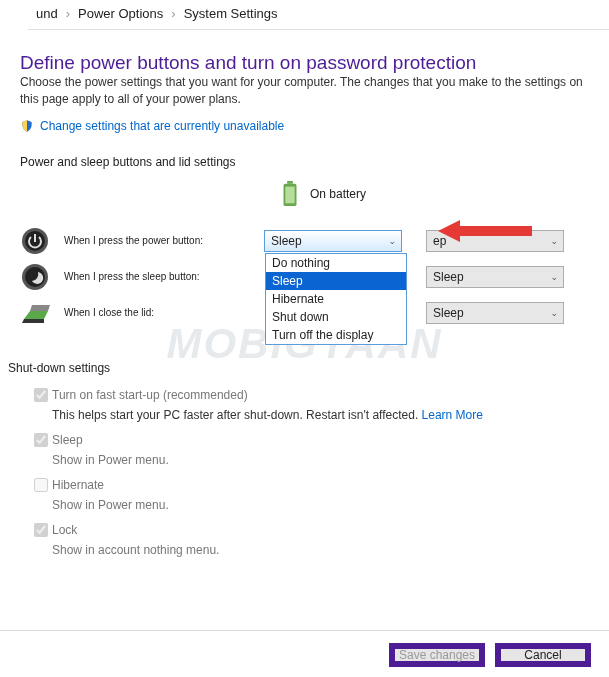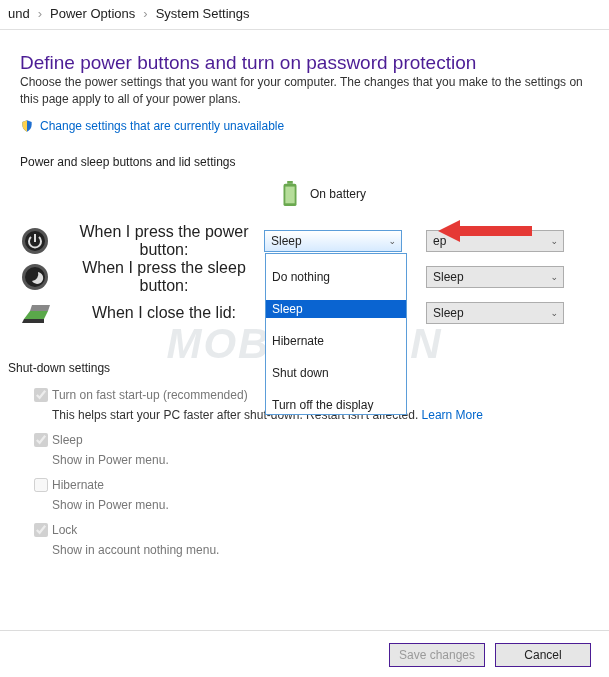--- a/index.html
+++ b/index.html
@@ -13,40 +13,41 @@
     height: 677px;
     overflow: hidden;
     position: relative;
   }
   .breadcrumb {
     display: flex;
     align-items: center;
     padding: 6px 4px 8px 4px;
     border-bottom: 1px solid #e0e0e0;
     font-size: 13px;
+    margin-left: 28px;
   }
   .breadcrumb span { padding: 0 4px; cursor: default; }
   .chev { color: #999; padding: 0 4px; }
   .body-pad { padding: 18px 20px 0 20px; }
   .title {
     color: #4c1d95;
     font-size: 19px;
     font-weight: 400;
     margin: 4px 0 0 0;
   }
   .desc { font-size: 12px; color: #333; line-height: 1.45; margin-bottom: 10px; }
   .link-row { display: inline-flex; align-items: center; gap: 6px; color: #0066cc; font-size: 12px; cursor: pointer; margin-bottom: 16px; }
   .link-row a, a { color: #0066cc; text-decoration: none; }
   .shield { width: 14px; height: 14px; }
   .section-label { font-size: 12px; margin: 6px 0 12px 0; }
   .columns-header { display: flex; align-items: flex-start; padding-left: 260px; gap: 90px; margin-bottom: 16px; flex-direction: column; }
   .col-h { display: inline-flex; align-items: center; gap: 10px; font-size: 12px; }
   .row { display: flex; align-items: center; height: 36px; position: relative; }
   .row-icon { width: 30px; height: 30px; border-radius: 50%; display: flex; align-items: center; justify-content: center; margin-right: 14px; }
-  .row-label { width: 200px; font-size: 16px; text-align: center; }
+  .row-label { width: 200px; font-size: 10px; }
   .select {
     width: 138px;
     height: 22px;
     border: 1px solid #adadad;
     background: #e7e7e7;
     font-size: 12px;
     padding: 0 6px;
     position: relative;
     display: inline-flex;
     align-items: center;
@@ -68,21 +69,21 @@
   .dropdown-list {
     position: absolute;
     top: 22px;
     left: 0;
     width: 142px;
     border: 1px solid #5b9dd9;
     background: #fff;
     z-index: 20;
     font-size: 12px;
   }
-  .dropdown-list div { padding: 2px 6px; cursor: default; margin-top: 14px; }
+  .dropdown-list div { padding: 2px 6px; cursor: default; }
   .dropdown-list .sel { background: #0a64d1; color: #fff; }
   .arrow-body {
     position: absolute;
     left: 438px;
     top: 3px;
     width: 74px;
     height: 10px;
     background: #e53935;
     z-index: 30;
   }
@@ -107,21 +108,21 @@
   .footer {
     position: absolute;
     bottom: 10px;
     right: 18px;
     display: flex;
     gap: 10px;
   }
   .btn {
     min-width: 96px;
     height: 24px;
-    border: 1px solid #4c1d95;
+    border: 6px solid #4c1d95;
     background: #e6e6e6;
     font-size: 12px;
     display: inline-flex;
     align-items: center;
     justify-content: center;
     cursor: default;
   }
   .btn.disabled { color: #9a9a9a; }
   .hr-top { border-top: 1px solid #dcdcdc; position: absolute; bottom: 46px; left: 0; right: 0; }
   .battery-svg { width: 20px; height: 26px; }

